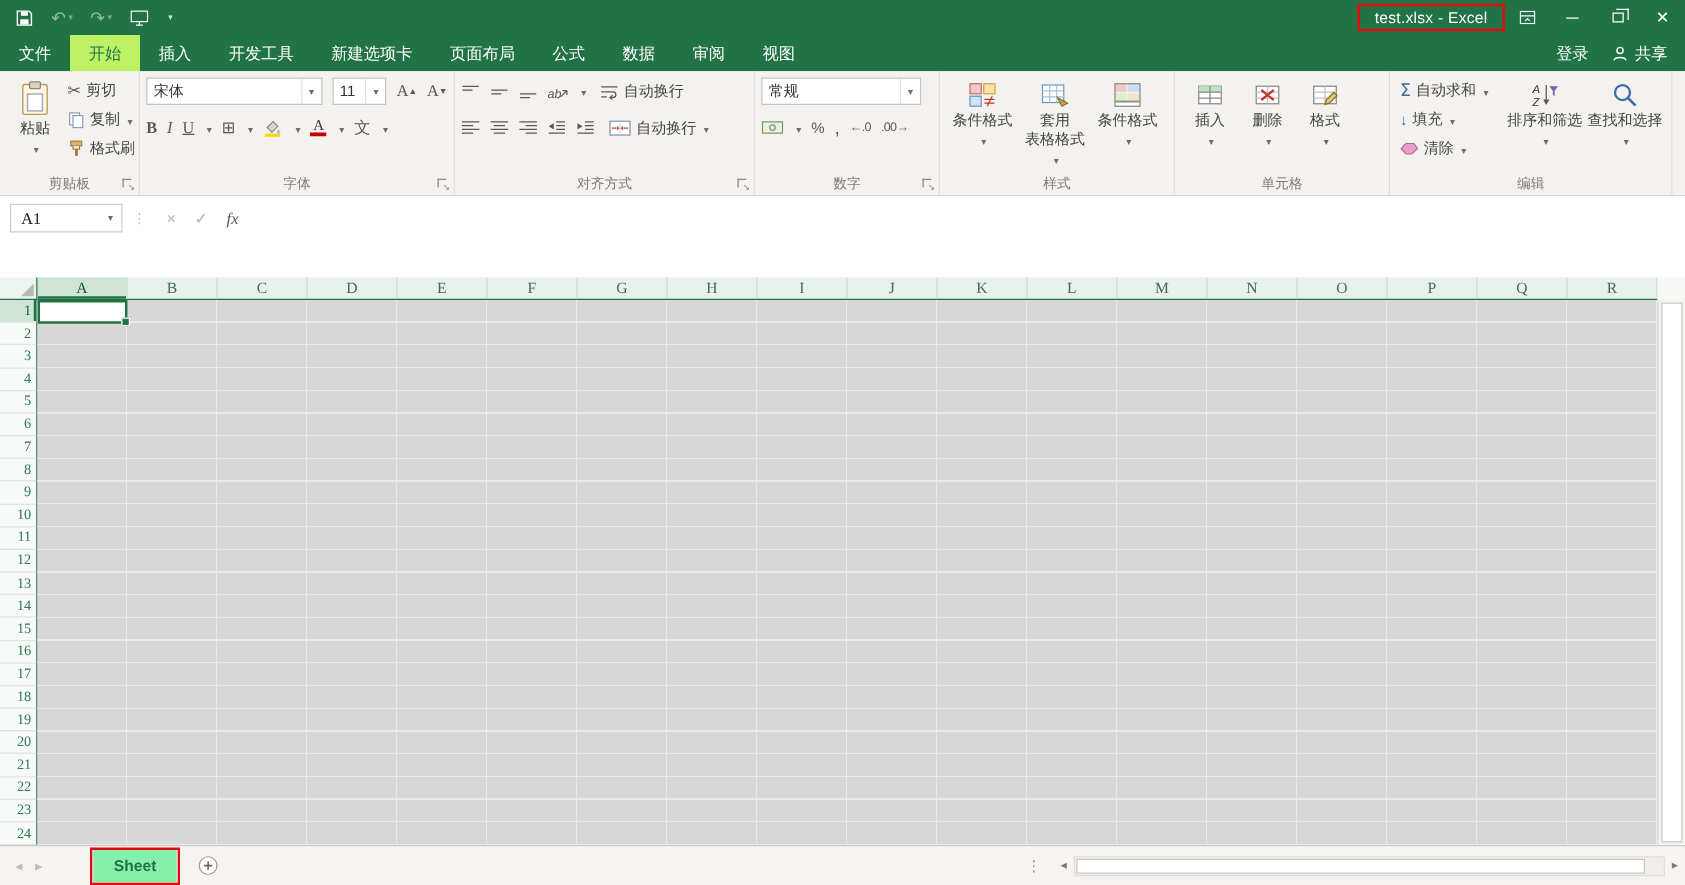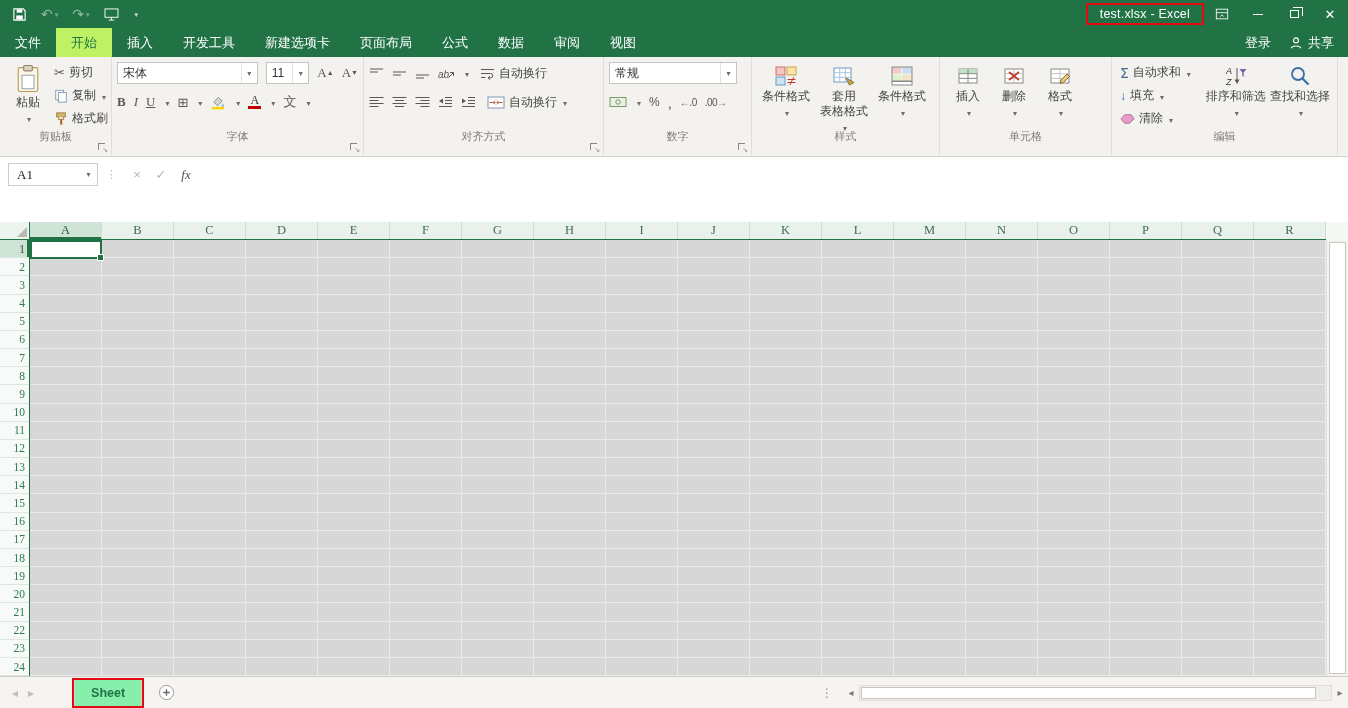--- a/index.html
+++ b/index.html
@@ -29,21 +29,21 @@
   .rtab { padding:0 15px; display:flex; align-items:center; font-size:13px; cursor:pointer; white-space:nowrap; }
   .rtab.active { background:#bef264; color:#217346; }
   .tellme { display:flex; align-items:center; gap:6px; color:#cfe6da; font-size:13px; margin-left:12px; cursor:pointer; }
   .tab-right { margin-left:auto; display:flex; align-items:center; gap:18px; padding-right:14px; font-size:13px; }
   .share-wrap { display:flex; align-items:center; gap:5px; cursor:pointer; }
   .signin { cursor:pointer;text-align:center; }
 
   
   .ribbon { height:100px; background:#f4f2ef; border-bottom:1px solid #d5d2cf; display:flex; flex:0 0 auto; }
   .group { position:relative; padding:4px 5px 17px 5px; border-right:1px solid #e1ded9; display:flex; align-items:flex-start; }
-  .glabel { position:absolute; bottom:12px; left:0; right:0; text-align:center; font-size:11px; color:#7e7b78; }
+  .glabel { position:absolute; bottom:2px; left:0; right:0; text-align:center; font-size:11px; color:#7e7b78; }
   .launcher { position:absolute; right:3px; bottom:3px; width:11px; height:11px; cursor:pointer; }
   .launcher::before { content:""; position:absolute; left:1px; top:1px; width:6px; height:6px; border-left:1px solid #8a8784; border-top:1px solid #8a8784; }
   .launcher::after { content:"\2198"; position:absolute; right:0; bottom:-1px; font-size:7px; color:#8a8784; }
   .dd::after { content:"\25BE"; font-size:8px; color:#6e6b68; line-height:1; }
   .dd { display:inline-block; margin-left:2px; }
   .bigbtn { display:flex; flex-direction:column; align-items:center; justify-content:flex-start; padding:3px 5px; gap:2px; cursor:pointer; min-width:46px; text-align:center; }
   .bigbtn .lbl { line-height:13px; font-size:12px; color:#444; white-space:nowrap; }
   .col { display:flex; flex-direction:column; gap:4px; padding-top:2px; }
   .smallbtn { display:inline-flex; align-items:center; gap:4px; height:19px; padding:0 3px; cursor:pointer; font-size:12px; color:#444; white-space:nowrap; }
   .rowpair { display:flex; flex-direction:column; gap:5px; }

